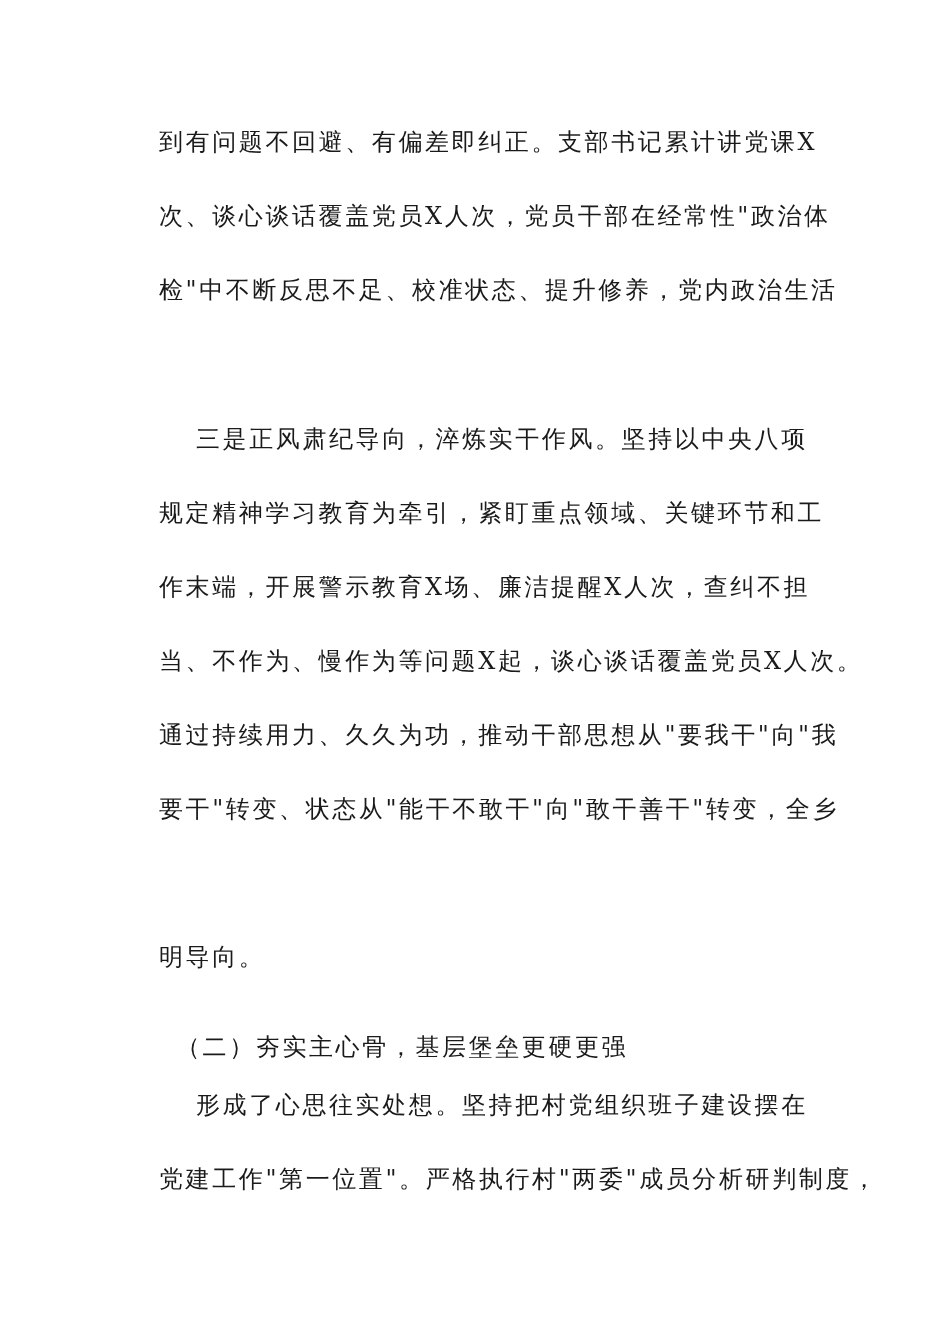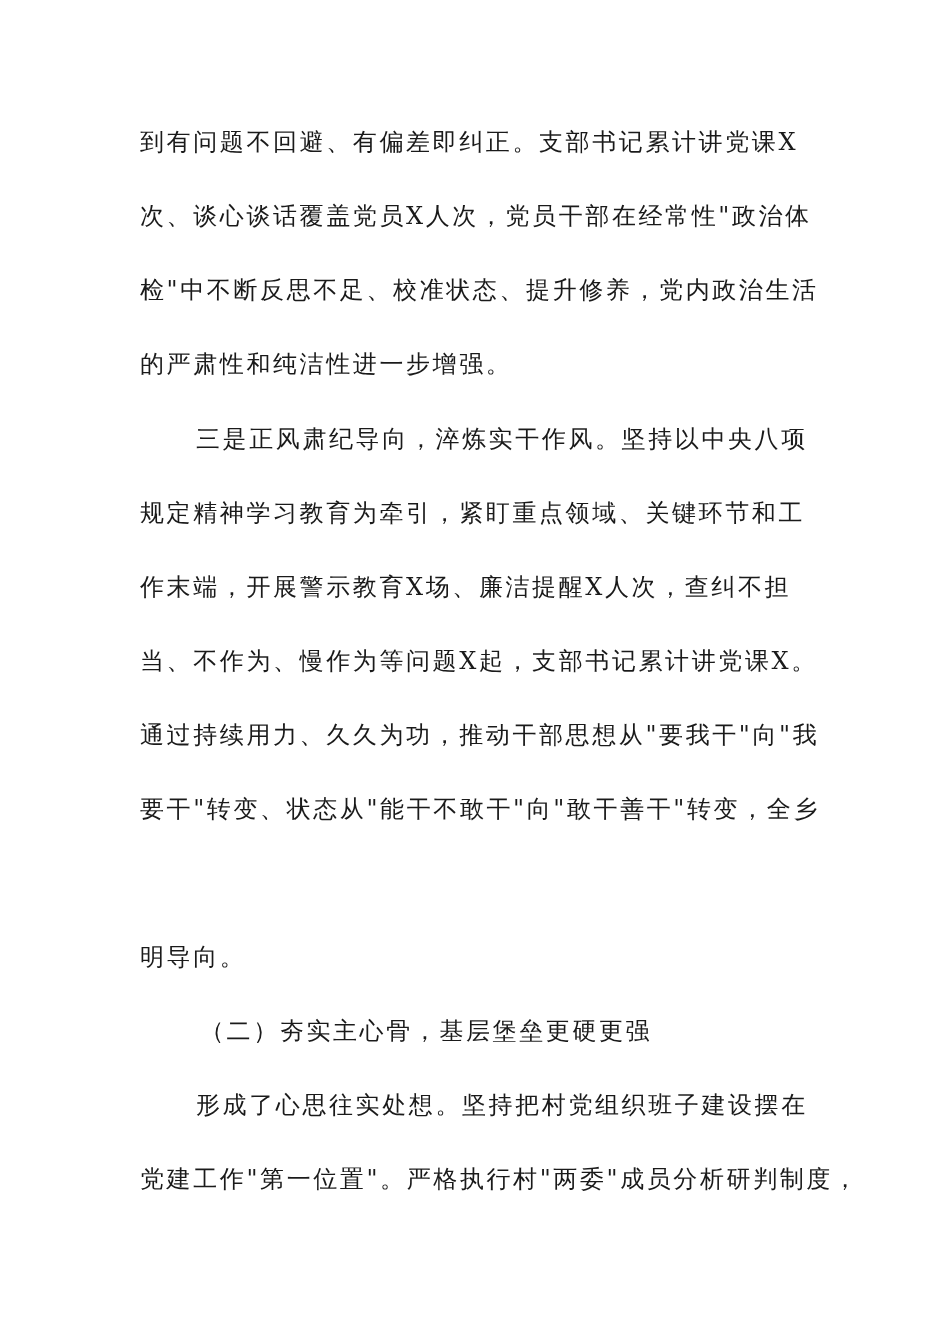--- a/index.html
+++ b/index.html
@@ -2,42 +2,41 @@
 <html><head>
   <meta charset="utf-8">
   <style>
     html, body { margin: 0; padding: 0; background: #ffffff; }
     body { width: 950px; height: 1344px; position: relative; overflow: hidden; }
     .page {
       position: absolute; left: 0; top: 0; width: 950px; height: 1344px; background: #ffffff;
     }
     .line {
       position: absolute;
-      left: 140px;
+      left: 159px;
       font-family: "DejaVu Serif", "Liberation Serif", serif;
       font-size: 24px;
       line-height: 30px;
       letter-spacing: 2.6px;
       color: #1a1a1a;
       white-space: nowrap;
     }
     .indent { left: 196px; text-align: right; }
-    .heading-indent { left: 200px; }
+    .heading-indent { left: 176px; margin-top: 16px; }
   </style>
 </head>
 <body>
 
 <div class="page">
   <div class="line" style="top:127px">到有问题不回避、有偏差即纠正。支部书记累计讲党课X</div>
   <div class="line" style="top:201px">次、谈心谈话覆盖党员X人次，党员干部在经常性"政治体</div>
   <div class="line" style="top:275px">检"中不断反思不足、校准状态、提升修养，党内政治生活</div>
-  <div class="line" style="top:349px">的严肃性和纯洁性进一步增强。</div>
   <div class="line indent" style="top:424px">三是正风肃纪导向，淬炼实干作风。坚持以中央八项</div>
   <div class="line" style="top:498px">规定精神学习教育为牵引，紧盯重点领域、关键环节和工</div>
   <div class="line" style="top:572px">作末端，开展警示教育X场、廉洁提醒X人次，查纠不担</div>
-  <div class="line" style="top:646px">当、不作为、慢作为等问题X起，支部书记累计讲党课X。</div>
+  <div class="line" style="top:646px">当、不作为、慢作为等问题X起，谈心谈话覆盖党员X人次。</div>
   <div class="line" style="top:720px">通过持续用力、久久为功，推动干部思想从"要我干"向"我</div>
   <div class="line" style="top:794px">要干"转变、状态从"能干不敢干"向"敢干善干"转变，全乡</div>
   <div class="line" style="top:942px">明导向。</div>
   <div class="line heading-indent" style="top:1016px">（二）夯实主心骨，基层堡垒更硬更强</div>
   <div class="line indent" style="top:1090px">形成了心思往实处想。坚持把村党组织班子建设摆在</div>
   <div class="line" style="top:1164px">党建工作"第一位置"。严格执行村"两委"成员分析研判制度，</div>
 </div>
 
 </body></html>

